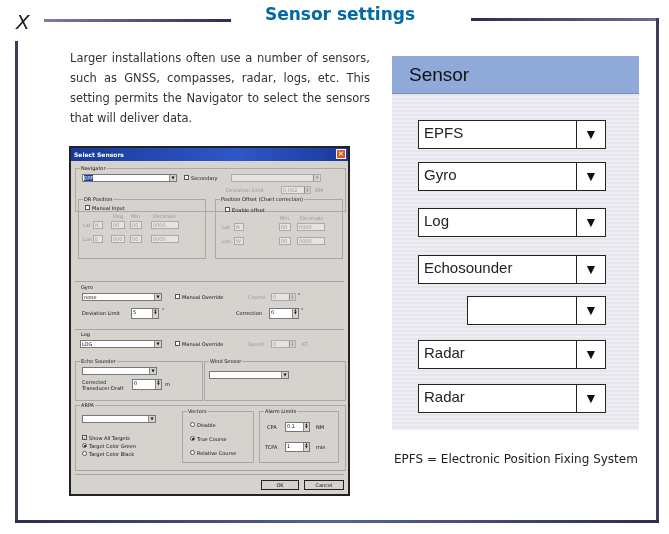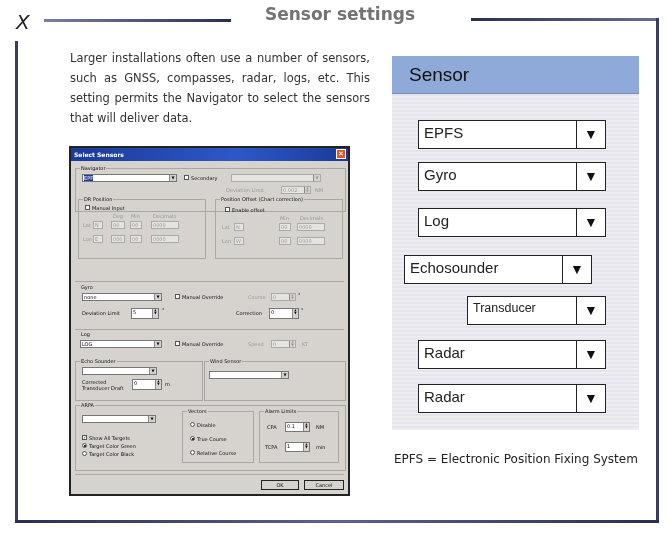--- a/index.html
+++ b/index.html
@@ -1,20 +1,20 @@
 <!DOCTYPE html>
 <html><head>
 <meta charset="utf-8">
 <style>
   html, body { margin:0; padding:0; }
   body { width:669px; height:534px; background:#ffffff; position:relative; overflow:hidden; font-family:"DejaVu Sans", sans-serif; color:#222; }
 
   .x-mark { position:absolute; left:16px; top:10px; font-family:"DejaVu Sans", sans-serif; font-style:italic; font-size:20px; color:#222; }
   .title-line-left { position:absolute; left:44px; top:19px; width:187px; height:3px; background:linear-gradient(to right,#7a7fa0,#2a2e50); }
-  .title { position:absolute; left:240px; top:4px; width:200px; text-align:center; font-weight:bold; font-size:17px; color:#737373; }
+  .title { position:absolute; left:240px; top:4px; width:200px; text-align:center; font-weight:bold; font-size:17px; color:#0369a1; }
   .frame-top { position:absolute; left:471px; top:18px; width:187px; height:3px; background:linear-gradient(to right,#2a2e50,#6a6e90); }
   .frame-right { position:absolute; left:656px; top:18px; width:3px; height:504px; background:#3a3e5a; }
   .frame-left { position:absolute; left:15px; top:41px; width:3px; height:482px; background:#3a3e5a; }
   .frame-bottom { position:absolute; left:15px; top:520px; width:644px; height:3px; background:linear-gradient(to right,#2a2e50,#5a6290,#2a2e50); }
 
   .intro { position:absolute; left:70px; top:48px; width:300px; font-size:11.5px; line-height:20px; color:#333; text-align:justify; }
 
   
   .panel { position:absolute; left:392px; top:56px; width:247px; height:374px; background:repeating-linear-gradient(to bottom,#eeeef2 0px,#eeeef2 2px,#e6e4ec 2px,#e6e4ec 4px); }
   .panel-header { height:37px; background:#8fa9d8; font-family:"Liberation Sans", sans-serif; font-size:19px; color:#111; padding-left:17px; line-height:37px; border-bottom:1px solid #7a8fb8; }
@@ -64,26 +64,25 @@
     <span class="arrow">▼</span>
   </div>
   <div class="sel" style="left:26px;top:106px;width:188px;">
     <span class="lbl">Gyro</span>
     <span class="arrow">▼</span>
   </div>
   <div class="sel" style="left:26px;top:152px;width:188px;">
     <span class="lbl">Log</span>
     <span class="arrow">▼</span>
   </div>
-  <div class="sel" style="left:12px;top:199px;width:188px;">
+  <div class="sel" style="left:26px;top:199px;width:188px;">
     <span class="lbl">Echosounder</span>
     <span class="arrow">▼</span>
   </div>
   <div class="sel small" style="left:75px;top:240px;width:139px;">
-    <span class="lbl">Transducer</span>
     <span class="arrow">▼</span>
   </div>
   <div class="sel" style="left:26px;top:284px;width:188px;">
     <span class="lbl">Radar</span>
     <span class="arrow">▼</span>
   </div>
   <div class="sel" style="left:26px;top:328px;width:188px;text-align:center;">
     <span class="lbl">Radar</span>
     <span class="arrow">▼</span>
   </div>

